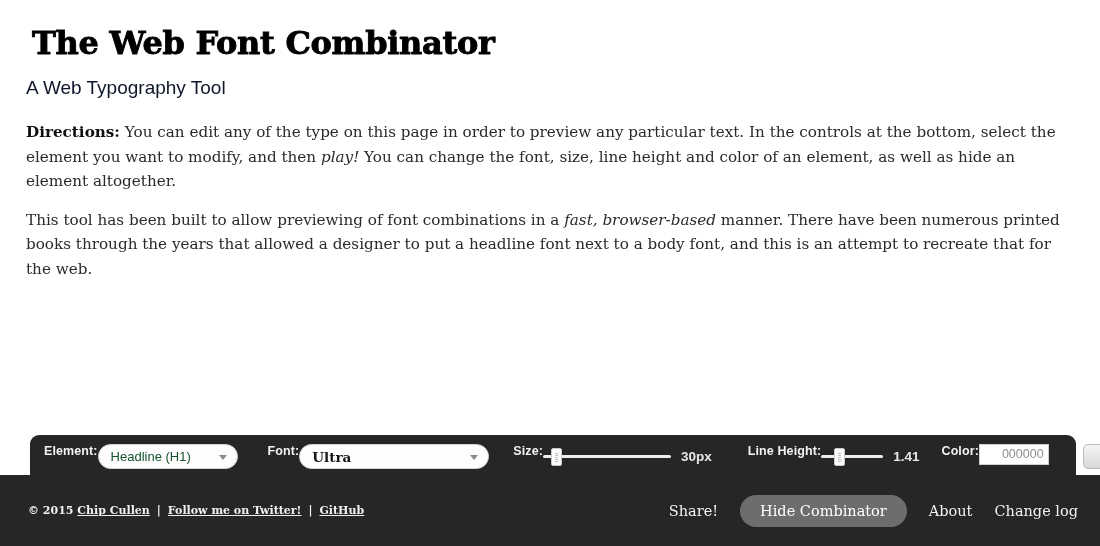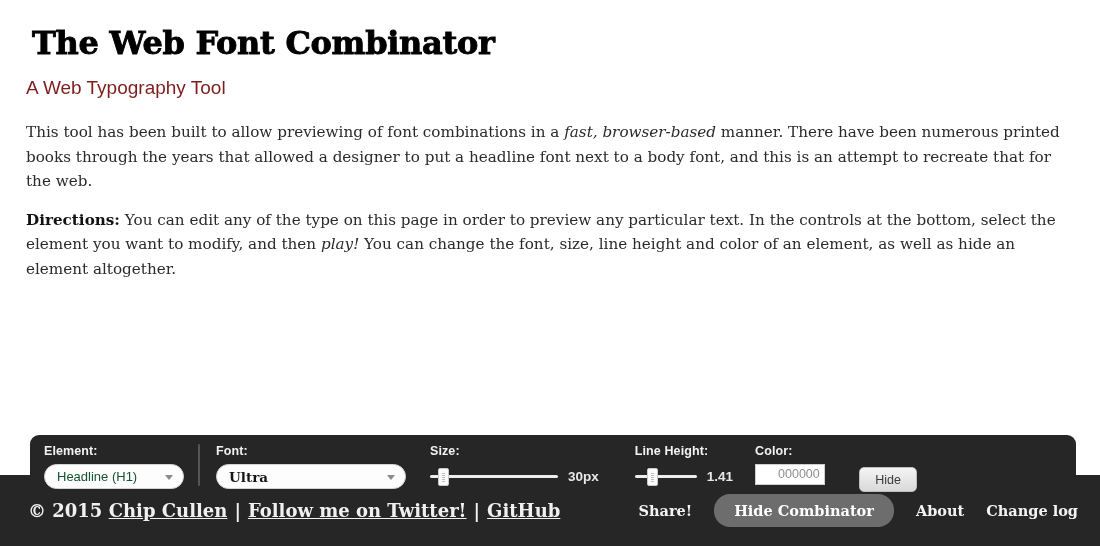--- a/index.html
+++ b/index.html
@@ -28,21 +28,21 @@
     letter-spacing: -0.3px;
     color: #000000;
     margin: 0 0 14px 6px;
     -webkit-text-stroke: 0.9px #000;
   }
   .subhead {
     font-family: "Liberation Sans", sans-serif;
     font-weight: 400;
     font-size: 19px;
     line-height: 1.2;
-    color: #7f1d1d;
+    color: #0f172a;
     margin: 16px 0 20px 0;
   }
   .body-copy {
     font-family: "DejaVu Serif", "Liberation Serif", serif;
     font-size: 15.2px;
     line-height: 1.62;
     color: #2a2a2a;
     margin: 0 0 14px 0;
     max-width: 1056px;
   }
@@ -78,21 +78,21 @@
   .controls-inner {
     position: relative;
     height: 100%;
     display: flex;
     align-items: flex-start;
     padding: 9px 0 0 14px;
   }
 
   .ctl-group {
     display: flex;
-    flex-direction: column;
+    flex-direction: row;
     justify-content: flex-start;
     position: relative;
   }
   .ctl-label {
     font-family: "Liberation Sans", sans-serif;
     font-size: 12.5px;
     font-weight: 700;
     color: #f2f2f2;
     margin-bottom: 6px;
     white-space: nowrap;
@@ -230,63 +230,63 @@
     top: 40px;
     width: 1100px;
     height: 71px;
     display: flex;
     align-items: center;
     justify-content: space-between;
     padding: 0 22px 0 28px;
     font-family: "DejaVu Serif", "Liberation Serif", serif;
   }
   .copyright {
-    font-size: 18px;
+    font-size: 11px;
     color: #f0f0f0;
     font-weight: 700;
     white-space: nowrap;
   }
   .copyright a {
     color: #f0f0f0;
     text-decoration: underline;
   }
   .copyright .sep {
     padding: 0 7px;
     text-decoration: none;
     display: inline-block;
   }
   .nav {
     display: flex;
     align-items: center;
     gap: 22px;
   }
   .nav-item {
     font-size: 14.5px;
-    font-weight: 700;
+    font-weight: 400;
     color: #f2f2f2;
     white-space: nowrap;
     cursor: pointer;
   }
   .nav-item.active {
     background: #6d6d6d;
     border-radius: 16px;
     padding: 8px 20px;
     color: #ffffff;
   }
 </style>
 </head>
 <body>
 
 <div class="page">
   <h1 class="headline">The Web Font Combinator</h1>
   <h2 class="subhead">A Web Typography Tool</h2>
 
+  <p class="body-copy"><strong>Directions:</strong><span> You can edit any of the type on this page in order to preview any particular text. In the controls at the bottom, select the element you want to modify, and then </span><em>play!</em><span> You can change the font, size, line height and color of an element, as well as hide an element altogether.</span></p>
+
   <p class="body-copy"><span>This tool has been built to allow previewing of font combinations in a </span><em>fast, browser-based</em><span> manner. There have been numerous printed books through the years that allowed a designer to put a headline font next to a body font, and this is an attempt to recreate that for the web.</span></p>
-
-  <p class="body-copy"><strong>Directions:</strong><span> You can edit any of the type on this page in order to preview any particular text. In the controls at the bottom, select the element you want to modify, and then </span><em>play!</em><span> You can change the font, size, line height and color of an element, as well as hide an element altogether.</span></p>
 </div>
 
 <div class="footer-zone">
   <div class="footer-bar"></div>
 
   <div class="controls-panel">
     <div class="controls-inner">
 
       <div class="ctl-group">
         <div class="ctl-label">Element:</div>

